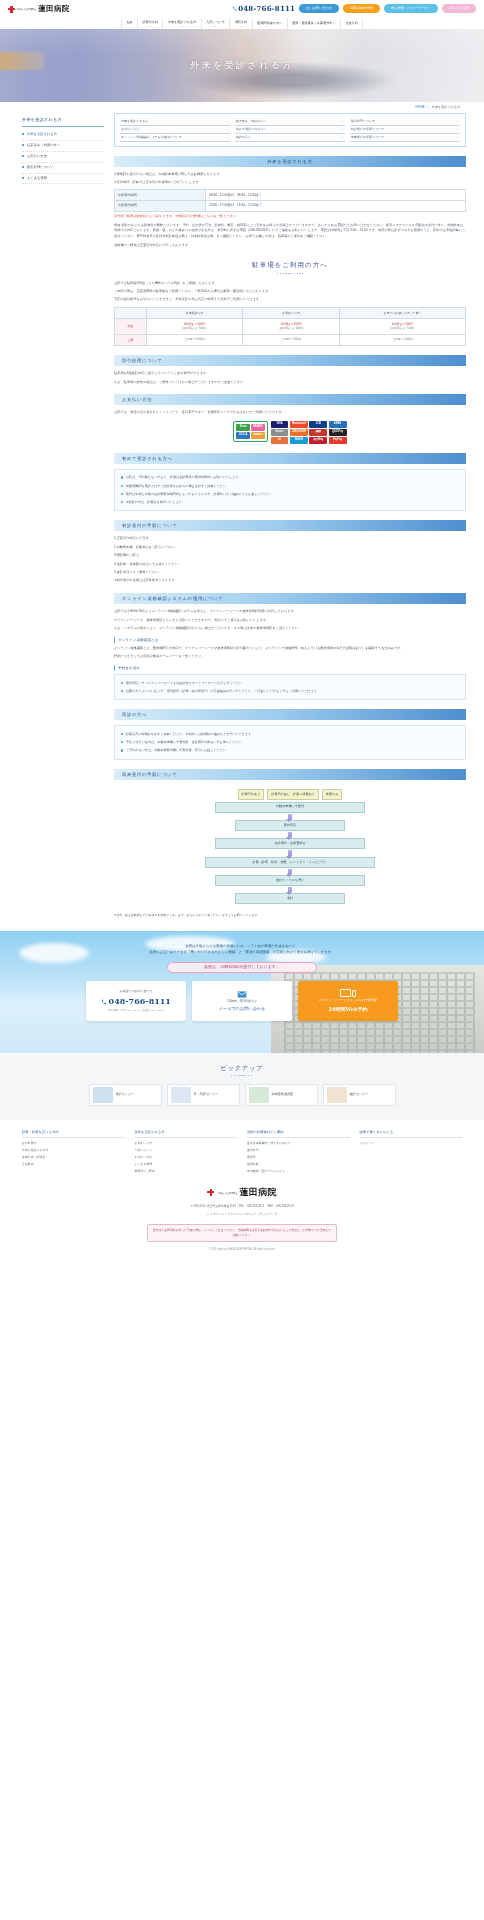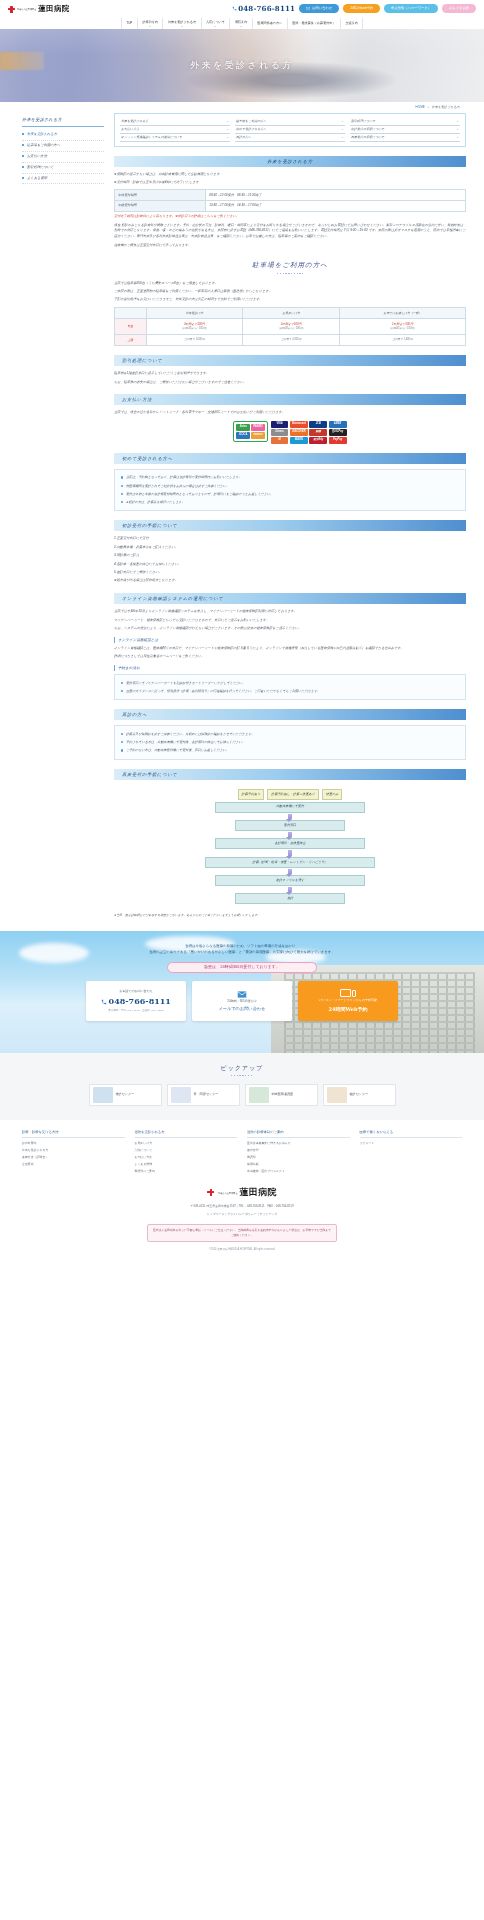--- a/index.html
+++ b/index.html
@@ -53,21 +53,21 @@
   .hero-strip { position:absolute; left:0; top:32%; width:9%; height:24%;
      background:linear-gradient(90deg, rgba(225,170,90,.75), rgba(235,205,150,.25)); filter:blur(1px); }
   .hero-title { position:absolute; inset:0; display:flex; align-items:center; justify-content:center;
     color:#fff; font-size:9px; letter-spacing:2.4px; text-shadow:0 0 3px rgba(60,60,80,.55); font-family:"DejaVu Serif", serif; }
 
   
   .crumb { height:11px; display:flex; align-items:center; justify-content:flex-end; padding-right:24px; font-size:3.1px; color:#6b7680; }
   .crumb a { color:#4b83bd; }
 
   
-  .container { display:flex; padding:0 18px 0 22px; gap:10px; align-items:flex-start;font-style:italic; }
+  .container { display:flex; padding:0 18px 0 22px; gap:10px; align-items:flex-start; }
   .sidebar { width:82px; flex:none; padding-top:3px; }
   .side-title { font-size:4.2px; color:#2c4f82; padding-bottom:2.5px; border-bottom:1.2px solid #7fb3dc; margin-bottom:3px; letter-spacing:.2px; }
   .side-list { list-style:none; }
   .side-list li { font-size:3.3px; color:#4a5560; padding:2.2px 0 2.2px 5px; border-bottom:.4px dotted #d4dde4; position:relative; }
   .side-list li::before { content:""; position:absolute; left:0; top:3.4px; width:2px; height:2px; background:#5ba4db; }
   .side-list li.cur { color:#2c6fae; }
 
   .main { flex:1; min-width:0; }
 
   

